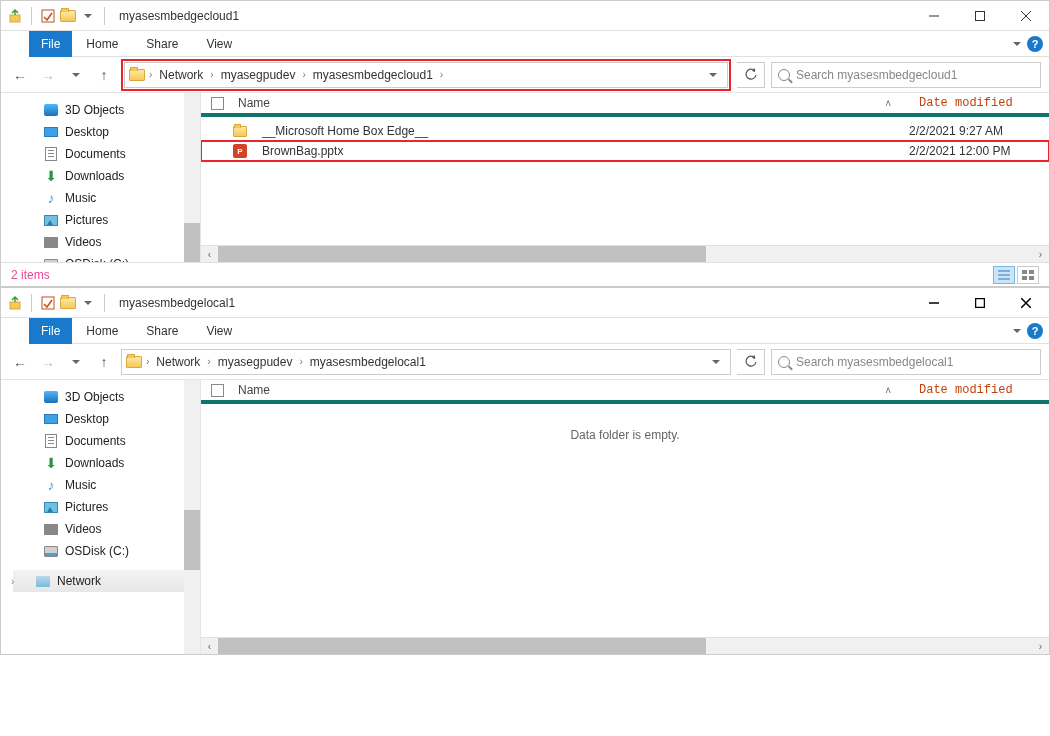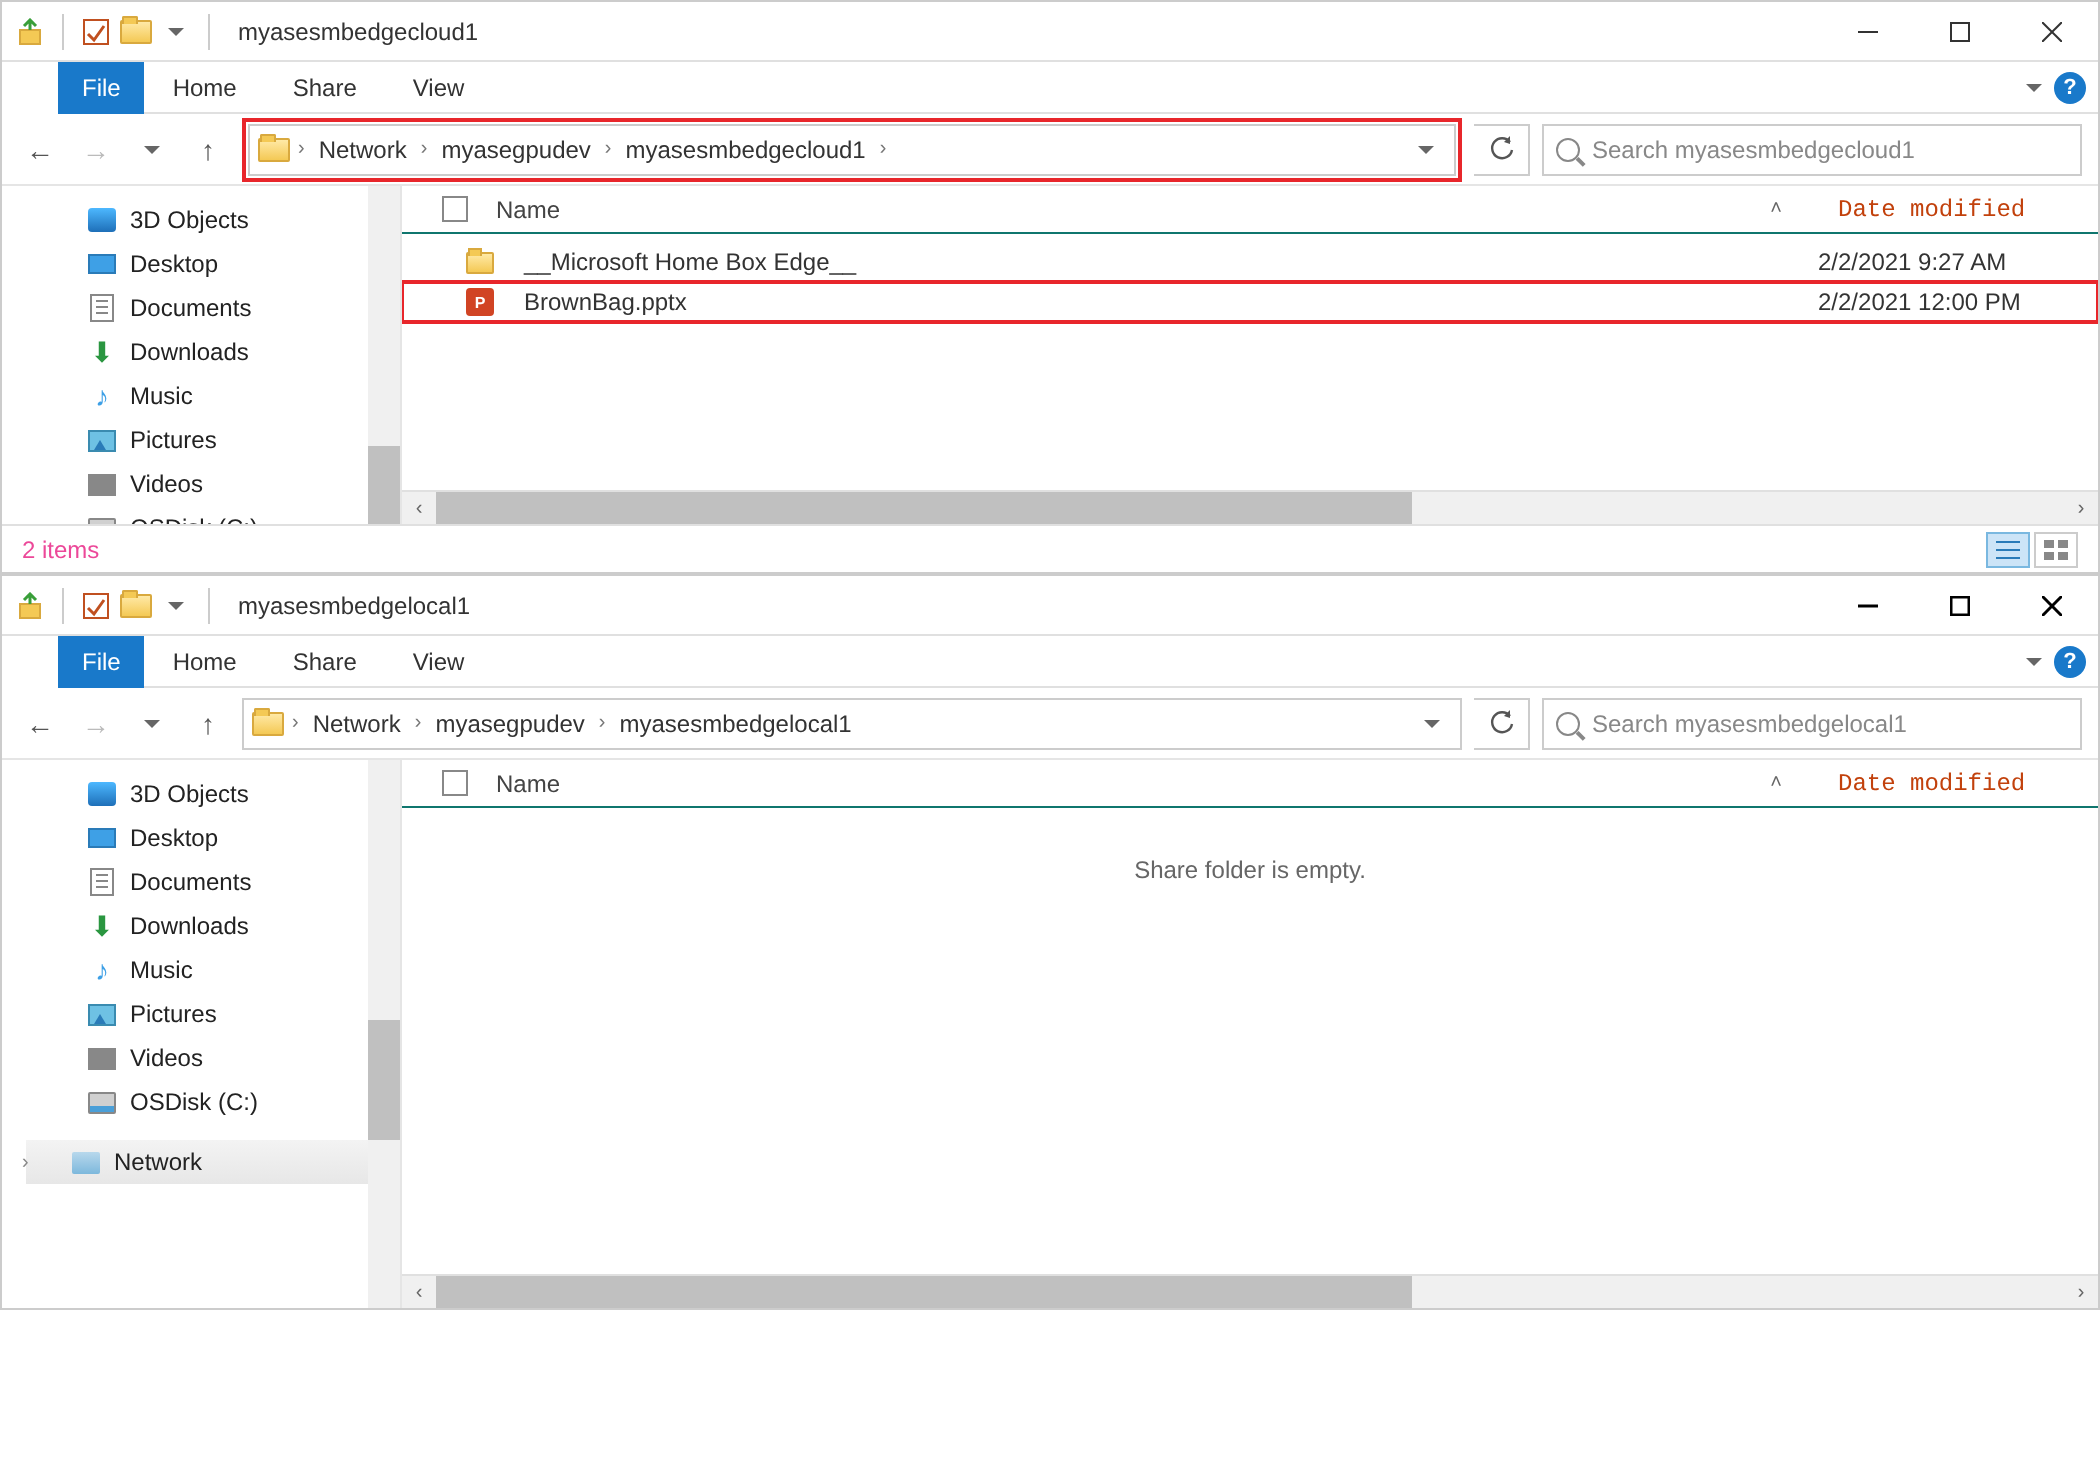--- a/index.html
+++ b/index.html
@@ -58,21 +58,21 @@
   .icon-pic{width:14px;height:11px;background:#6ec1e4;border:1px solid #3a8bb0;position:relative;}
   .icon-pic:after{content:"";position:absolute;bottom:0;left:2px;width:0;height:0;border-left:3px solid transparent;border-right:3px solid transparent;border-bottom:5px solid #2a7bb8;}
   .icon-vid{width:14px;height:11px;background:#888;position:relative;}
   .icon-disk{width:14px;height:11px;background:#d0d0d0;border:1px solid #888;border-radius:1px;position:relative;}
   .icon-disk:before{content:"";position:absolute;bottom:0;left:0;right:0;height:3px;background:#4a9fd8;}
   .icon-net{width:14px;height:11px;background:linear-gradient(#b8d8ec,#7db8dc);border-radius:1px;}
   .sidebar-scroll-stub { position:absolute; right:0; top:0; bottom:0; width:16px; background:#f0f0f0; }
   .sidebar-scroll-thumb { position:absolute; right:0; width:16px; background:#c0c0c0;}
   
   .content { flex:1; display:flex; flex-direction:column; position:relative;}
-  .colheader { height:24px; border-bottom:1px solid #0f766e; display:flex; align-items:center; padding-left:20px; gap:8px; color:#444;}
+  .colheader { height:24px; border-bottom:4px solid #0f766e; display:flex; align-items:center; padding-left:10px; gap:8px; color:#444;}
   .colheader .chk { width:13px; height:13px; border:1px solid #888;}
   .col-name { flex:1; padding-left:6px; display:flex; align-items:center; gap:6px;}
   .col-sort { margin-left:auto; margin-right:20px; color:#666; font-size:10px;}
   .col-date { width:130px; color:#c2410c;font-family:Liberation Mono, monospace;}
   .filelist { flex:1; overflow:auto; padding:4px 0;}
   .filerow { display:flex; align-items:center; padding:2px 10px; gap:8px; color:#333;}
   .filerow .rchk { width:13px; }
   .filerow .ficon { width:16px; height:16px; display:flex; align-items:center; justify-content:center;}
   .filerow .fname { flex:1; padding-left:6px;}
   .filerow .fdate { width:130px; text-align:left;margin-left:12px;}
@@ -468,21 +468,21 @@
     <div class="content">
       <div class="colheader">
         <div class="chk"></div>
         <div class="col-name">
             <span>Name</span>
             <span class="col-sort">˄</span>
           </div>
         <div class="col-date">Date modified</div>
       </div>
       <div class="filelist">
-        <div class="empty-msg">Share folder is empty.</div>
+        <div class="empty-msg">Data folder is empty.</div>
       </div>
       <div class="hscroll">
           <div class="harr">‹</div>
           <div class="htrack">
             <div class="hthumb"></div>
           </div>
           <div class="harr">›</div>
         </div>
     </div>
   </div>

